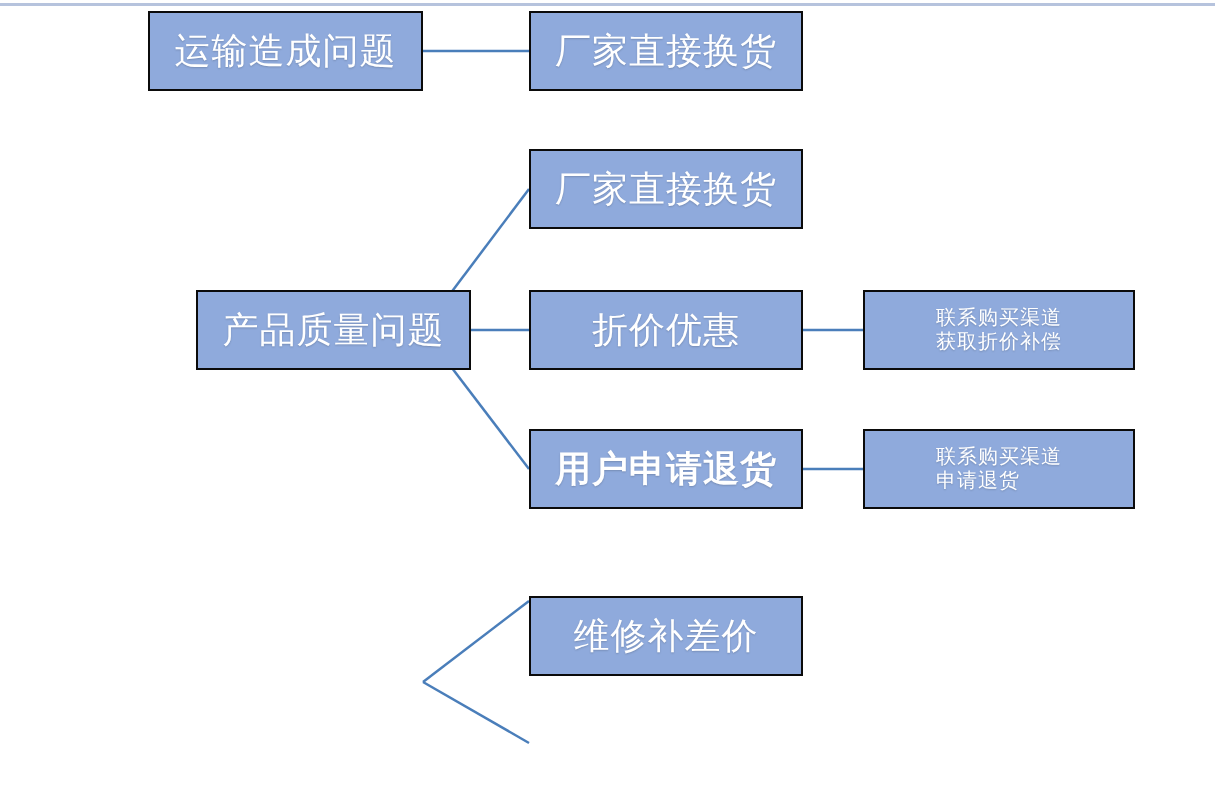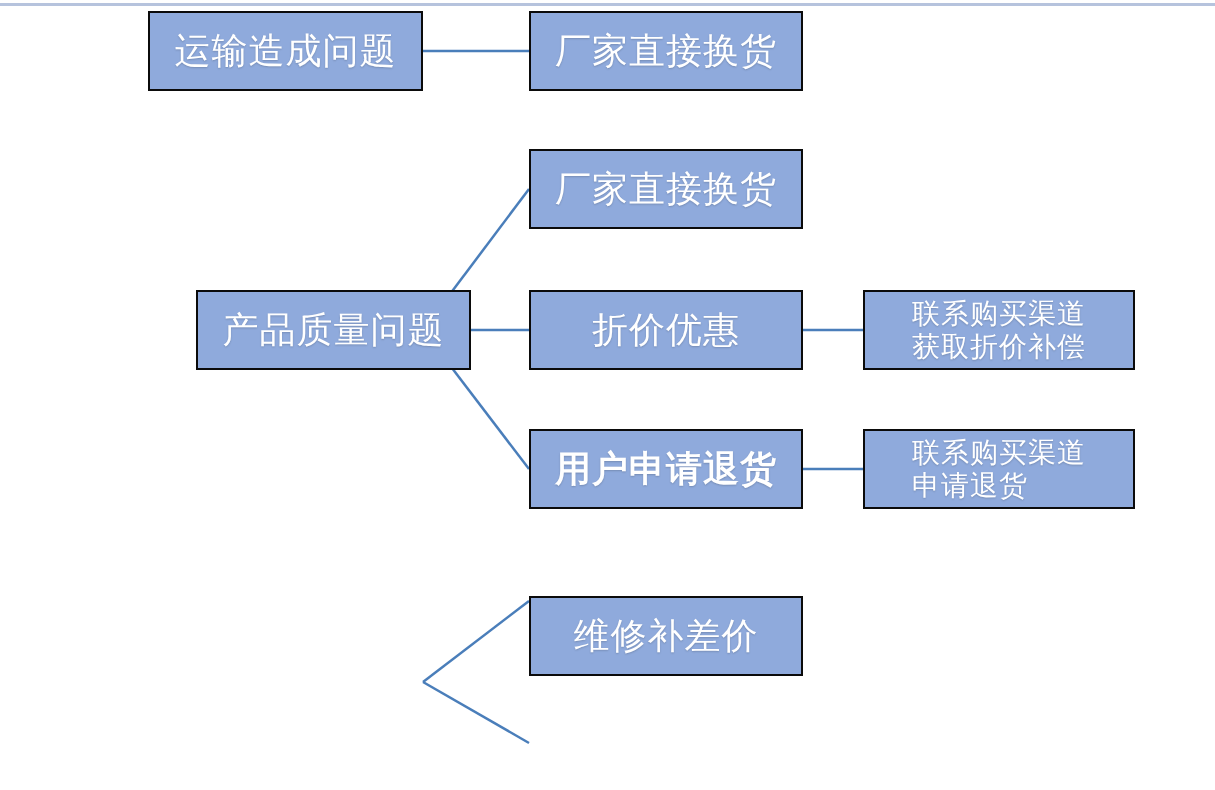--- a/index.html
+++ b/index.html
@@ -42,21 +42,21 @@
     justify-content: center;
     text-align: left;
     font-size: 36px;
     letter-spacing: 1px;
     text-shadow: 0 1px 2px rgba(0,0,0,0.18);
     white-space: pre-line;
     line-height: 1.15;
     cursor: default;
   }
   .node.two-line {
-    font-size: 28px;
+    font-size: 20px;
     line-height: 1.18;
   }
   
   #n-transport      { left: 148px; top:  11px; width: 275px; height: 80px; }
   #n-exchange-top   { left: 529px; top:  11px; width: 274px; height: 80px; }
   #n-exchange-q     { left: 529px; top: 149px; width: 274px; height: 80px; }
   #n-quality        { left: 148px; top: 290px; width: 275px; height: 80px; margin-left: 48px; }
   #n-discount       { left: 529px; top: 290px; width: 274px; height: 80px; }
   #n-contact-disc   { left: 863px; top: 290px; width: 272px; height: 80px; }
   #n-return         { left: 529px; top: 429px; width: 274px; height: 80px; font-weight: bold; }

